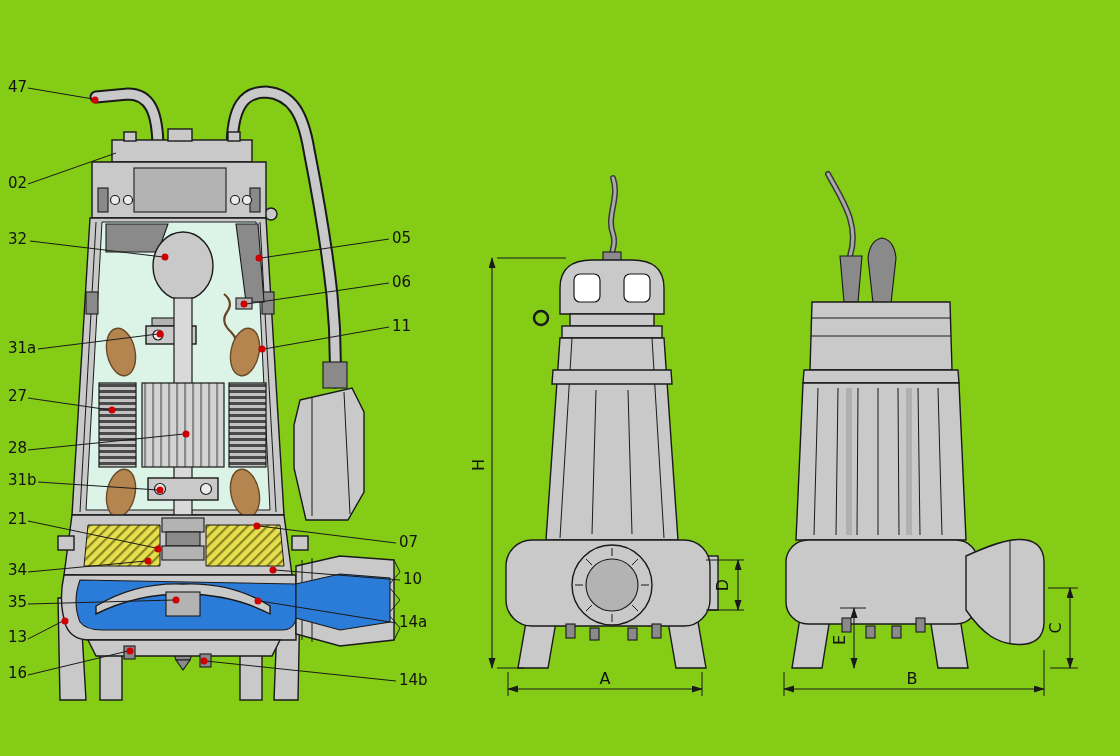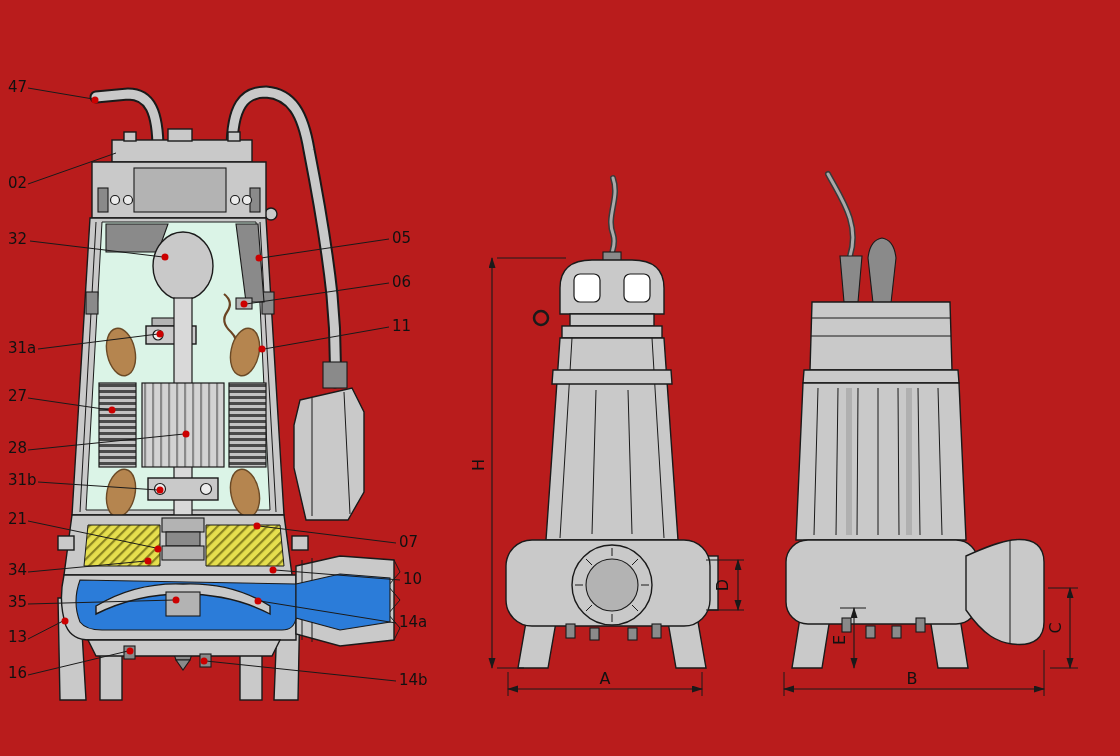--- a/index.html
+++ b/index.html
@@ -1,16 +1,16 @@
 <!DOCTYPE html>
 <html><head>
 <meta charset="utf-8">
 <style>
   html,body{margin:0;padding:0;background:#ffffff;}
-  .canvas{position:relative;width:1120px;height:756px;background:#b91c1c;overflow:hidden;}
+  .canvas{position:relative;width:1120px;height:756px;background:#84cc16;overflow:hidden;}
   svg{display:block;}
   .outline{fill:#c9c9c9;stroke:#1a1a1a;stroke-width:1.4;}
   .mid{fill:#b3b3b3;stroke:#1a1a1a;stroke-width:1.1;}
   .dark{fill:#8a8a8a;stroke:#1a1a1a;stroke-width:1.1;}
   .mint{fill:#dbf4e7;stroke:#1a1a1a;stroke-width:1;}
   .winding{fill:#b5854f;stroke:#6b4a26;stroke-width:1.4;}
   .blue{fill:#2b7cd9;stroke:#1a1a1a;stroke-width:1.1;}
   .shaft{fill:#d9d9d9;stroke:#1a1a1a;stroke-width:1.2;}
   .bearing{fill:#ececec;stroke:#1a1a1a;stroke-width:1.2;}
   .white{fill:#ffffff;stroke:#1a1a1a;stroke-width:1.2;}

